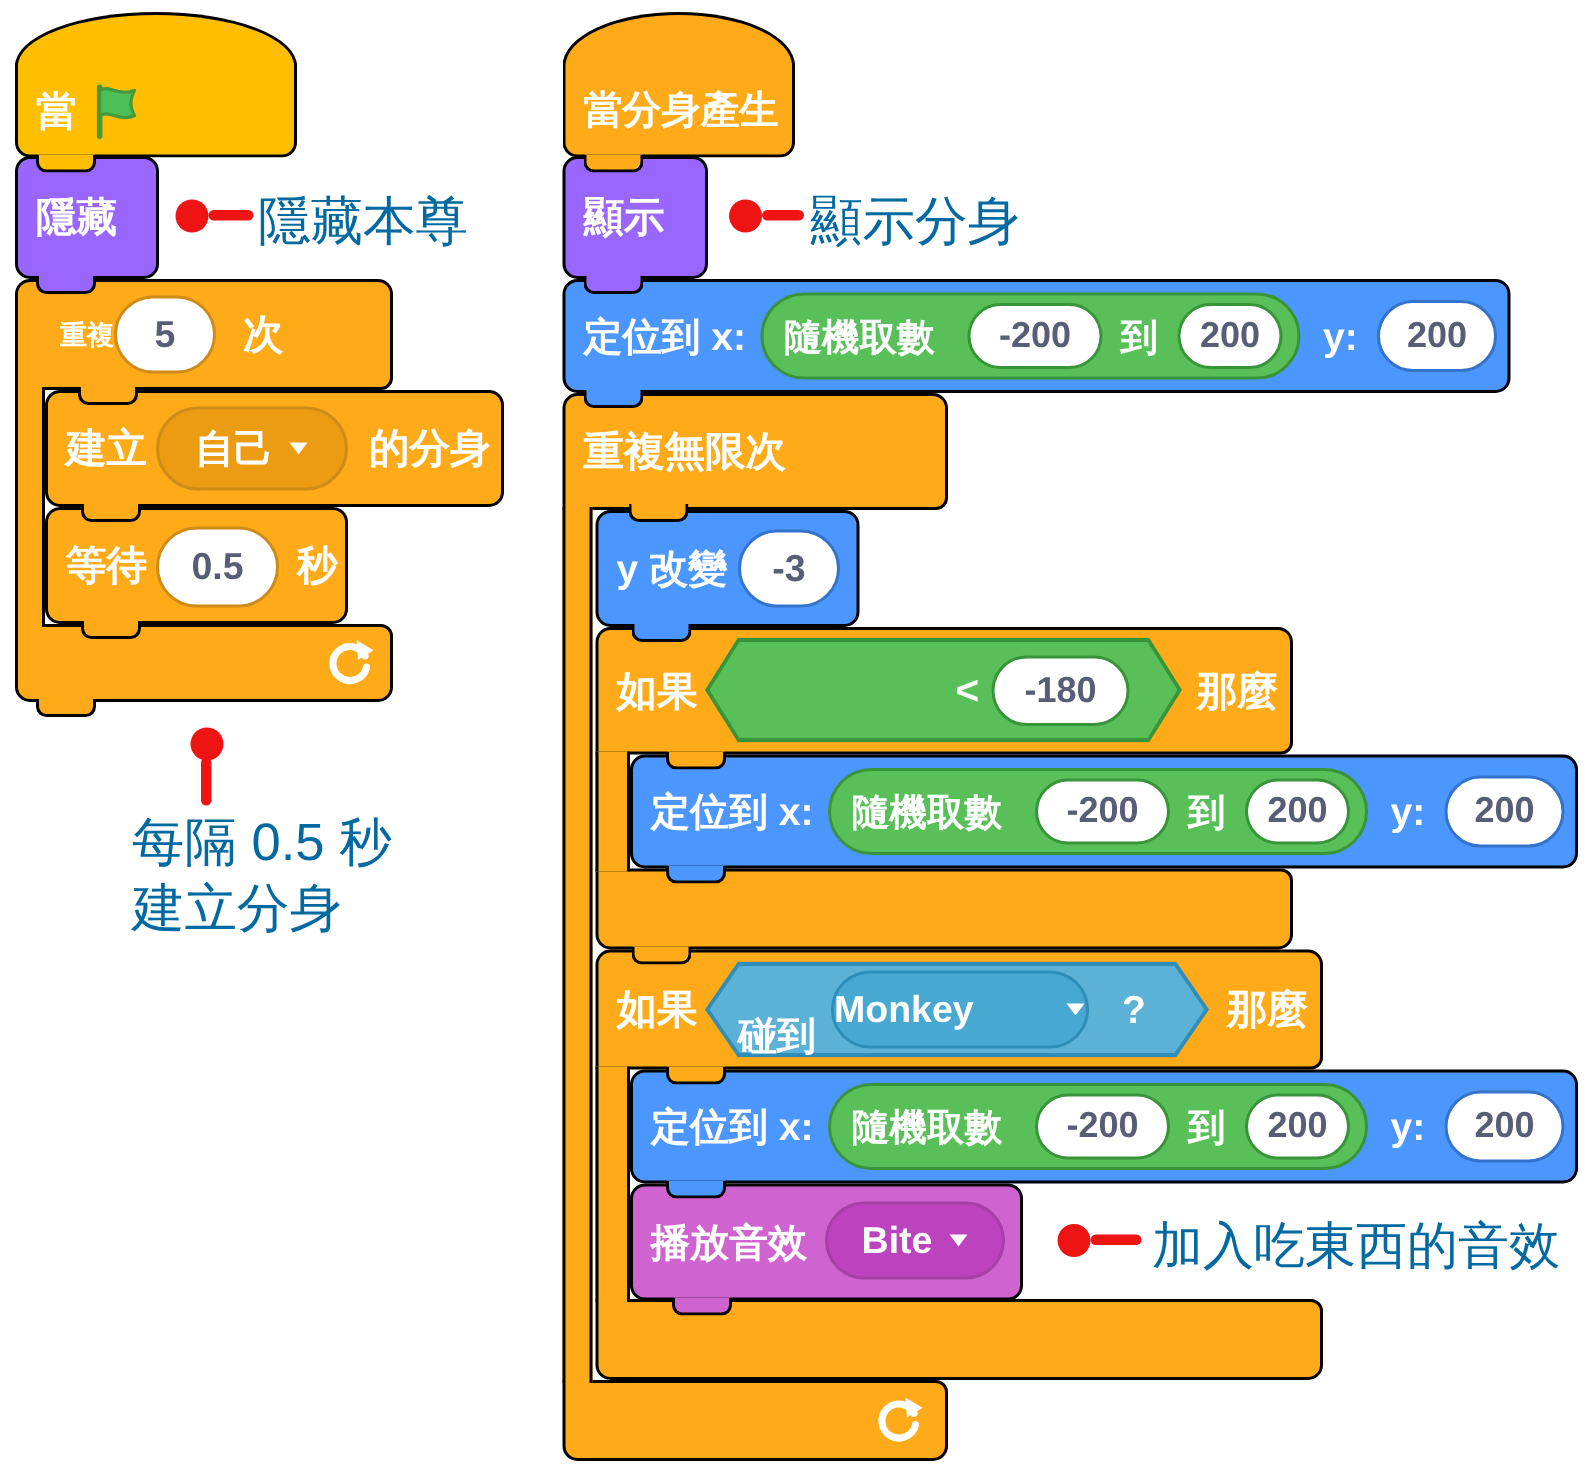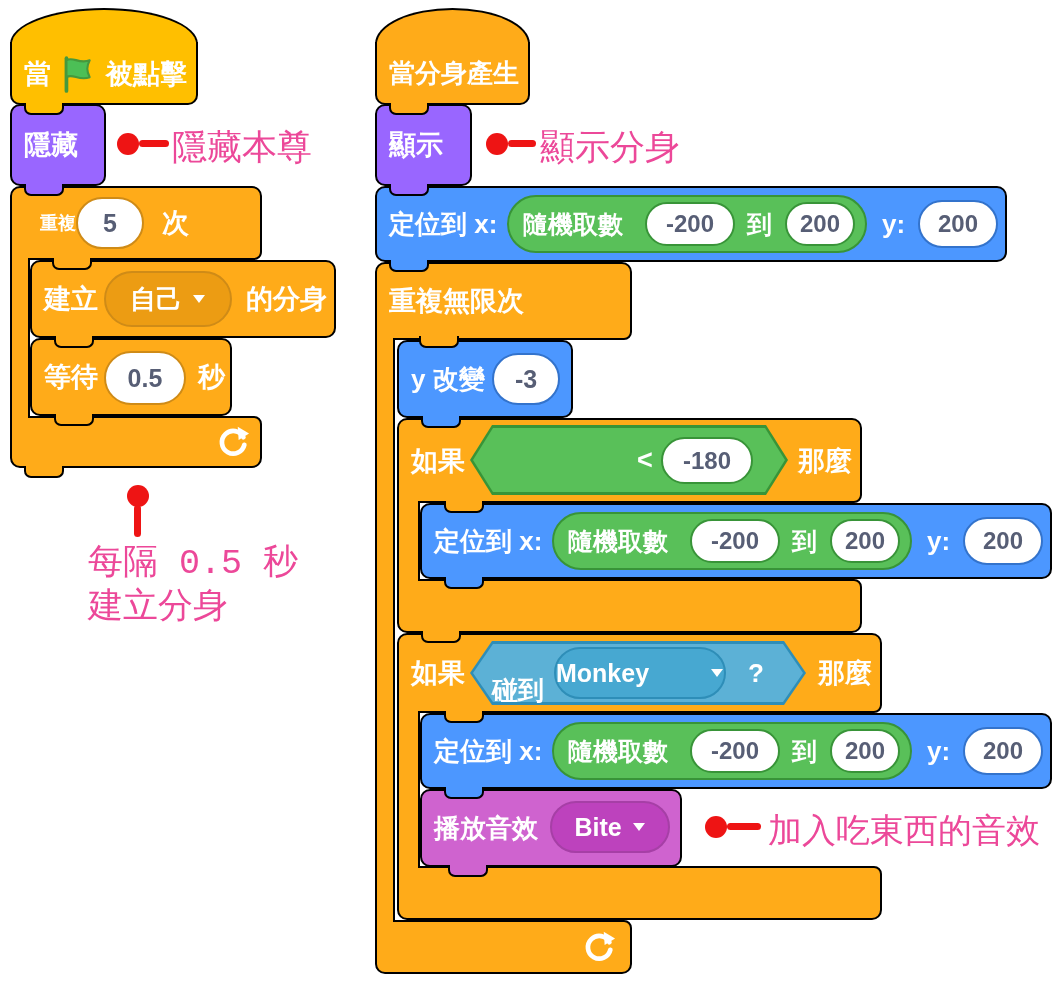--- a/index.html
+++ b/index.html
@@ -26,37 +26,36 @@
   .dd{border:2px solid;border-radius:999px;display:flex;align-items:center;justify-content:center;
       gap:10px;color:#fff;font-weight:700;z-index:3;}
   .dd-control{background:#EC9C13;border-color:#CF8B17;}
   .dd-sensing{background:#47A8D1;border-color:#2E8EB8;justify-content:space-between;}
   .dd-sound{background:#BD42BD;border-color:#A63FA6;}
   .pill-green{background:#59C059;border:2px solid #389438;border-radius:999px;z-index:2;}
   .pill-blue{background:#4C97FF;border:2px solid #3373CC;border-radius:999px;display:flex;
              align-items:center;justify-content:center;color:#fff;font-weight:700;z-index:3;}
   .hex{clip-path:polygon(0% 50%,22px 0%,calc(100% - 22px) 0%,100% 50%,calc(100% - 22px) 100%,22px 100%);z-index:2;}
   .hex-in{position:absolute;inset:3px;clip-path:polygon(0% 50%,20px 0%,calc(100% - 20px) 0%,100% 50%,calc(100% - 20px) 100%,20px 100%);}
-  .note{color:#ec4899;font-weight:500;white-space:nowrap;z-index:4;font-family:Liberation Mono, monospace;}
+  .note{color:#0369a1;font-weight:500;white-space:nowrap;z-index:4;}
   .dot{width:22px;height:22px;border-radius:50%;background:#EE1414;z-index:4;}
   .rline{background:#EE1414;border-radius:4px;z-index:4;}
 </style>
 </head>
 <body>
 
 <div id="canvas">
 
   <div class="abs dome c-events" style="left:10px;top:8px;width:188px;height:36px;"></div>
   <div class="abs hatbody c-events" style="left:10px;top:42px;width:188px;height:63px;"></div>
   <div class="abs lb" style="left:24px;top:42px;height:63px;font-size:27px;">當</div>
   <svg class="abs" style="left:58px;top:55px;z-index:3;" width="38" height="38" viewBox="0 0 36 36">
     <path d="M8 3 V34" stroke="#45993D" stroke-width="3.5" stroke-linecap="round" fill="none"></path>
     <path d="M8 5 C14 1,20 9,30 5 C27 11,27 15,30 21 C20 25,14 17,8 21 Z" fill="#4CBF56" stroke="#45993D" stroke-width="2" stroke-linejoin="round"></path>
   </svg>
-  <div class="abs lb" style="left:106px;top:42px;height:63px;font-size:27px;">被點擊</div>
   <div class="abs tab c-events" style="left:24px;top:103px;"></div>
 
   <div class="abs blk c-looks" style="left:10px;top:104px;width:96px;height:82px;"></div>
   <div class="abs lb" style="left:24px;top:104px;height:82px;font-size:27px;">隱藏</div>
   <div class="abs tab c-looks" style="left:24px;top:184px;"></div>
 
   <div class="abs dot" style="left:117px;top:133px;"></div>
   <div class="abs rline" style="left:139px;top:140px;width:30px;height:7px;"></div>
   <div class="abs note" style="left:172px;top:124px;font-size:35px;">隱藏本尊</div>
 

